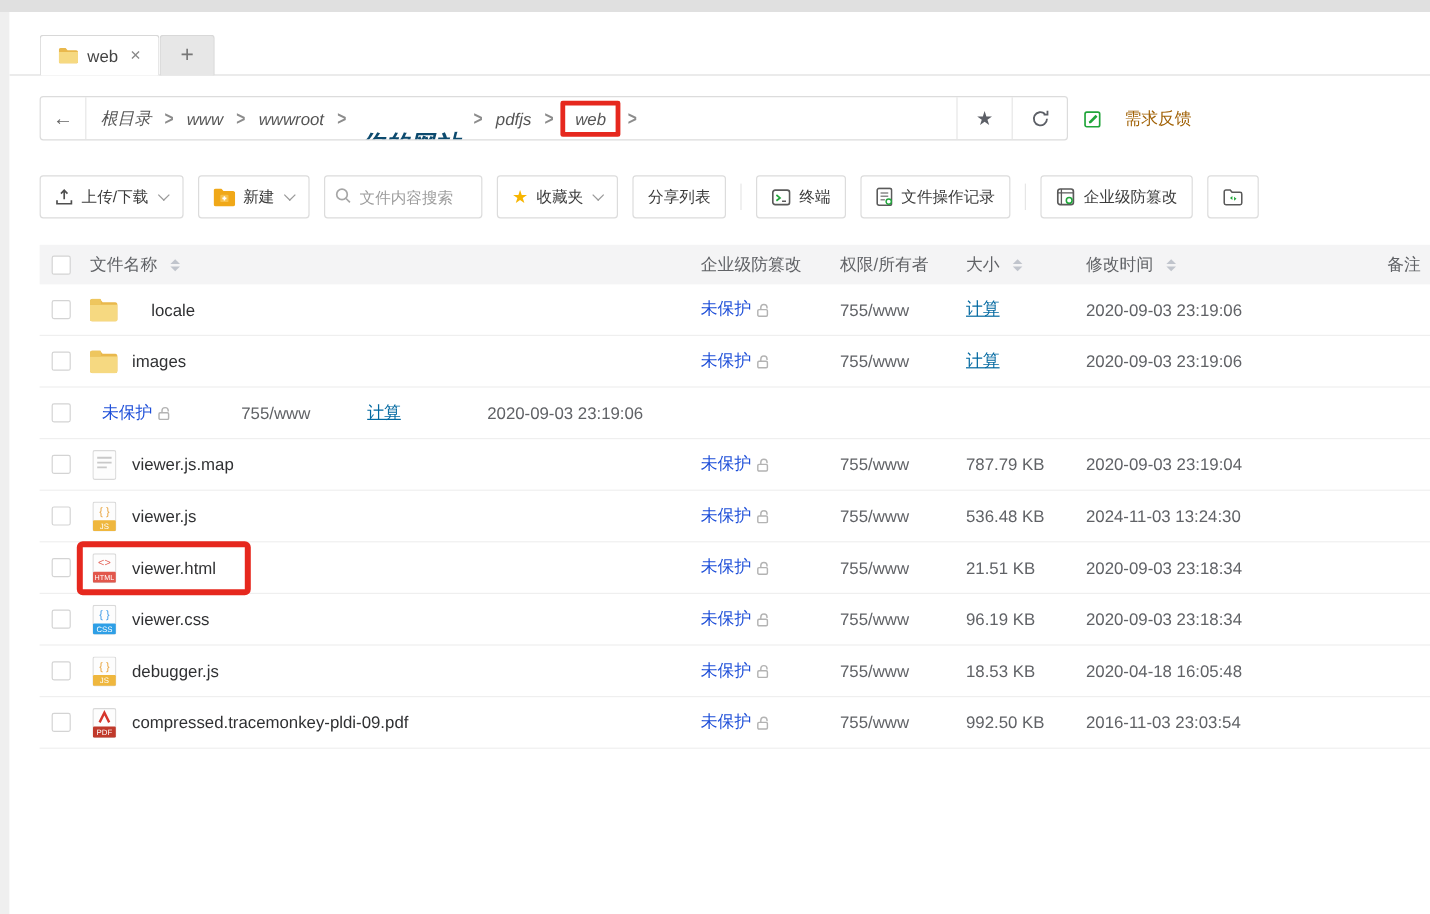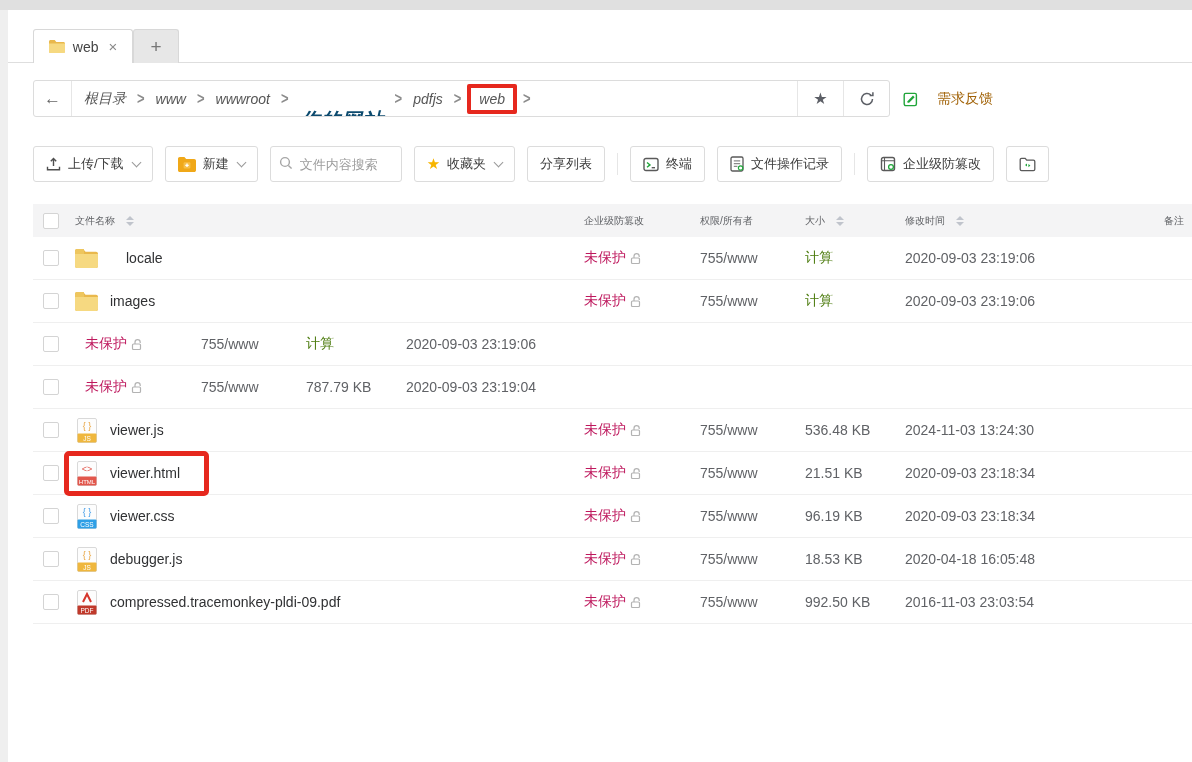--- a/index.html
+++ b/index.html
@@ -42,38 +42,38 @@
   .caret { width:7px; height:7px; border-right:1.5px solid #999; border-bottom:1.5px solid #999; transform:rotate(45deg); margin-top:-4px; margin-left:2px; }
   .search-box { position:relative; }
   .search-box input { width:132px; height:36px; border:1px solid #dcdcdc; border-radius:3px; padding:0 8px 0 29px; font-size:13px; color:#333; outline:none; font-family:inherit; }
   .search-box input::placeholder { color:#9c9c9c; }
   .search-box .mag { position:absolute; left:9px; top:10px; }
   .fav-star { color:#f7b500; font-size:15px; }
   .tb-div { width:1px; height:22px; background:#e6e6e6; }
 
   
   .table { margin:22px 0 0 25px; width:1159px; font-size:14px; }
-  .thead { display:flex; align-items:center; height:33px; background:#f4f4f5; color:#606266; font-size:10px; }
+  .thead { display:flex; align-items:center; height:33px; background:#f4f4f5; color:#606266; font-size:14px; }
   .trow  { display:flex; align-items:center; height:43px; border-bottom:1px solid #efefef; }
   .cell { display:flex; align-items:center; }
   .c-check { width:42px; padding-left:10px; }
   .c-name { flex:1; gap:12px; color:#303133; overflow:visible; }
-  .c-protect { width:118px; padding-left:10px; color:#be185d; gap:4px; }
+  .c-protect { width:118px; padding-left:10px; color:#1d4ed8; gap:4px; }
   .c-perm { width:105px; padding-left:8px; color:#606266; }
   .c-size { width:100px; padding-left:8px; color:#606266; }
   .c-mtime { width:245px; padding-left:8px; color:#606266; }
   .c-remark { width:50px; justify-content:flex-end; padding-right:8px; color:#606266; }
   .thead .c-name, .thead .c-protect, .thead .c-perm, .thead .c-size, .thead .c-mtime { color:#606266; gap:6px; }
   .checkbox { width:16px; height:16px; border:1px solid #d4d4d4; border-radius:2px; background:#fff; cursor:pointer; }
   .sort { display:inline-flex; flex-direction:column; gap:2px; margin-left:5px; cursor:pointer; }
   .sort i { display:block; width:0; height:0; border:4px solid transparent; }
   .sort .up { border-bottom-color:#c0c4cc; border-top:none; }
   .sort .dn { border-top-color:#c0c4cc; border-bottom:none; }
   .fname { cursor:pointer; }
-  .green-link { color:#4d7c0f; cursor:pointer; }
+  .green-link { color:#0369a1; cursor:pointer;text-decoration:underline; }
   .ficon { display:inline-flex; width:23px; justify-content:center; }
   .red-box { display:inline-flex; align-items:center; gap:12px; border:5px solid #e6281e; border-radius:5px;
              padding:5px 24px 5px 6px; margin:-11px 0 -11px -11px; }
 </style>
 </head>
 <body>
 
 <div class="stage">
   <div class="top-strip"></div>
   <div class="left-strip"></div>
@@ -339,20 +339,31 @@
             <span class="cell c-size">
               <span class="green-link">计算</span>
             </span>
             <span class="cell c-mtime">2020-09-03 23:19:06</span>
             <span class="cell c-remark"></span>
           </div>
           <div class="trow">
             <span class="cell c-check">
               <span class="checkbox"></span>
             </span>
+            <span class="cell c-name">
+              <span class="cell" style="display: inline-flex; align-items: center; gap: 12px;">
+                <span class="ficon">
+                  <svg width="20" height="25" viewBox="0 0 20 25">
+                    <rect x="0.5" y="0.5" width="19" height="24" rx="1.5" fill="#fdfdfd" stroke="#d9d9d9"></rect>
+                    <path d="M4 6.5h12M4 10.5h12M4 14.5h8" stroke="#c9c9c9" stroke-width="1.6"></path>
+                  </svg>
+                </span>
+                <span class="fname">viewer.js.map</span>
+              </span>
+            </span>
             <span class="cell c-protect">
               <span>未保护</span>
               <span style="display: inline-flex;">
                 <svg width="13" height="13" viewBox="0 0 13 13">
                   <rect x="1.5" y="6" width="8" height="5.5" rx="1" fill="none" stroke="#b3b3b3" stroke-width="1.2"></rect>
                   <path d="M4 6V4.3a2.6 2.6 0 0 1 5.2 0V5" fill="none" stroke="#b3b3b3" stroke-width="1.2"></path>
                 </svg>
               </span>
             </span>
             <span class="cell c-perm">755/www</span>

